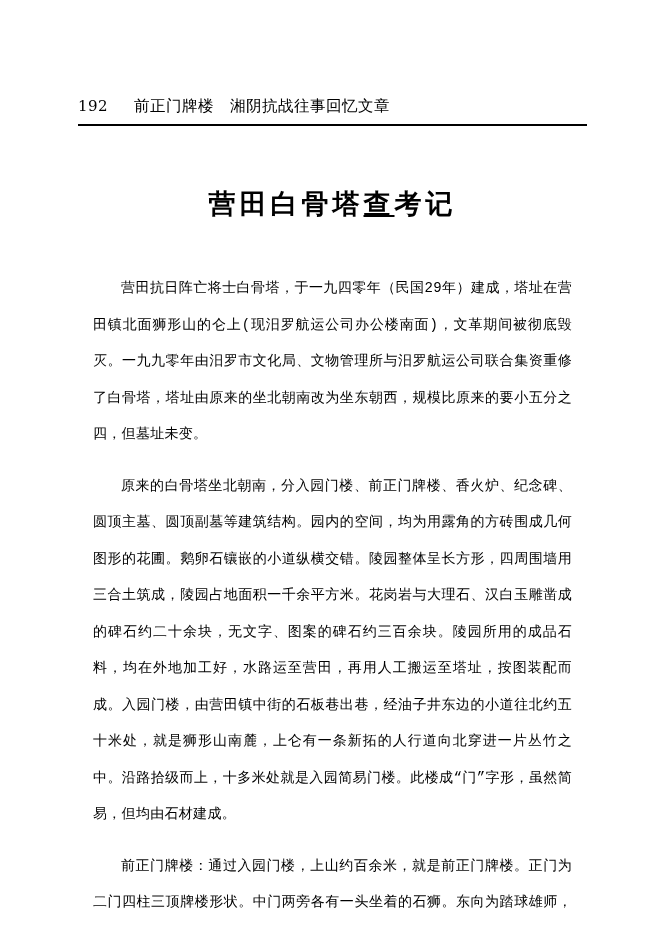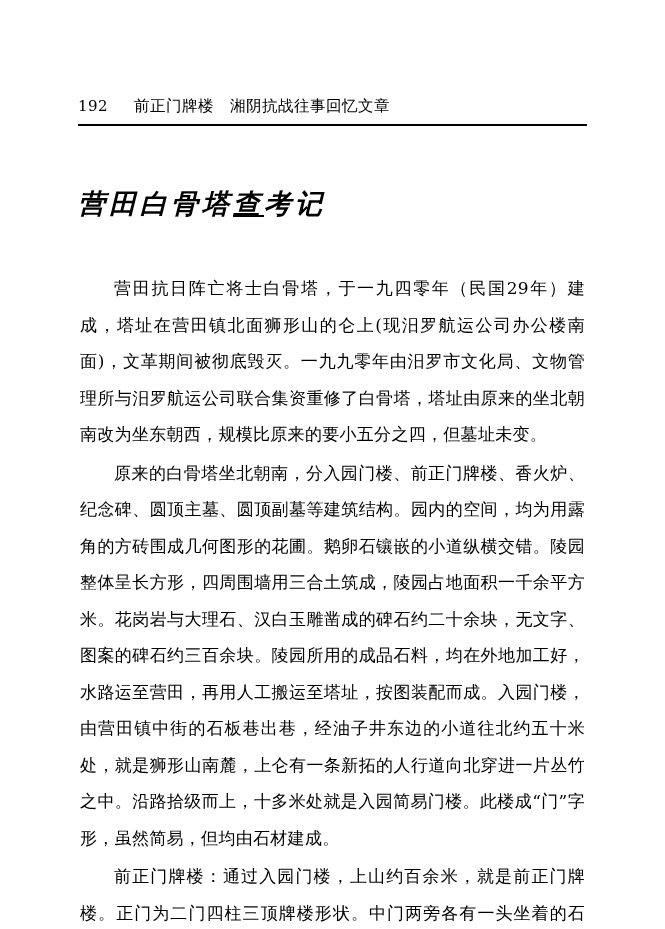--- a/index.html
+++ b/index.html
@@ -36,40 +36,40 @@
   .header-title {
     font-size: 15.5px;
     white-space: pre;
   }
   .header-rule {
     margin-top: 7px;
     border-top: 2px solid #000;
     width: 100%;
   }
   .doc-title {
-    text-align: left;
+    text-align: center;
     font-size: 27px;
     font-weight: bold;
     letter-spacing: 4px;
     margin-top: 60px;
     margin-bottom: 9px;
     font-family: "DejaVu Serif", "Liberation Serif", serif;
-    font-style: italic;
   }
   .body-text {
     margin-top: 48px;
   }
   .para {
-    font-size: 17px;
+    font-size: 14px;
     line-height: 36.5px;
     text-align: justify;
     text-justify: inter-ideograph;
     text-indent: 2em;
-    margin: 2px;
+    margin: 15px;
     letter-spacing: 0.3px;
+    font-family: Liberation Mono, monospace;
   }
   .underline-char {
     text-decoration: underline;
   }
 </style>
 </head>
 <body>
 
 <div class="page">
 

